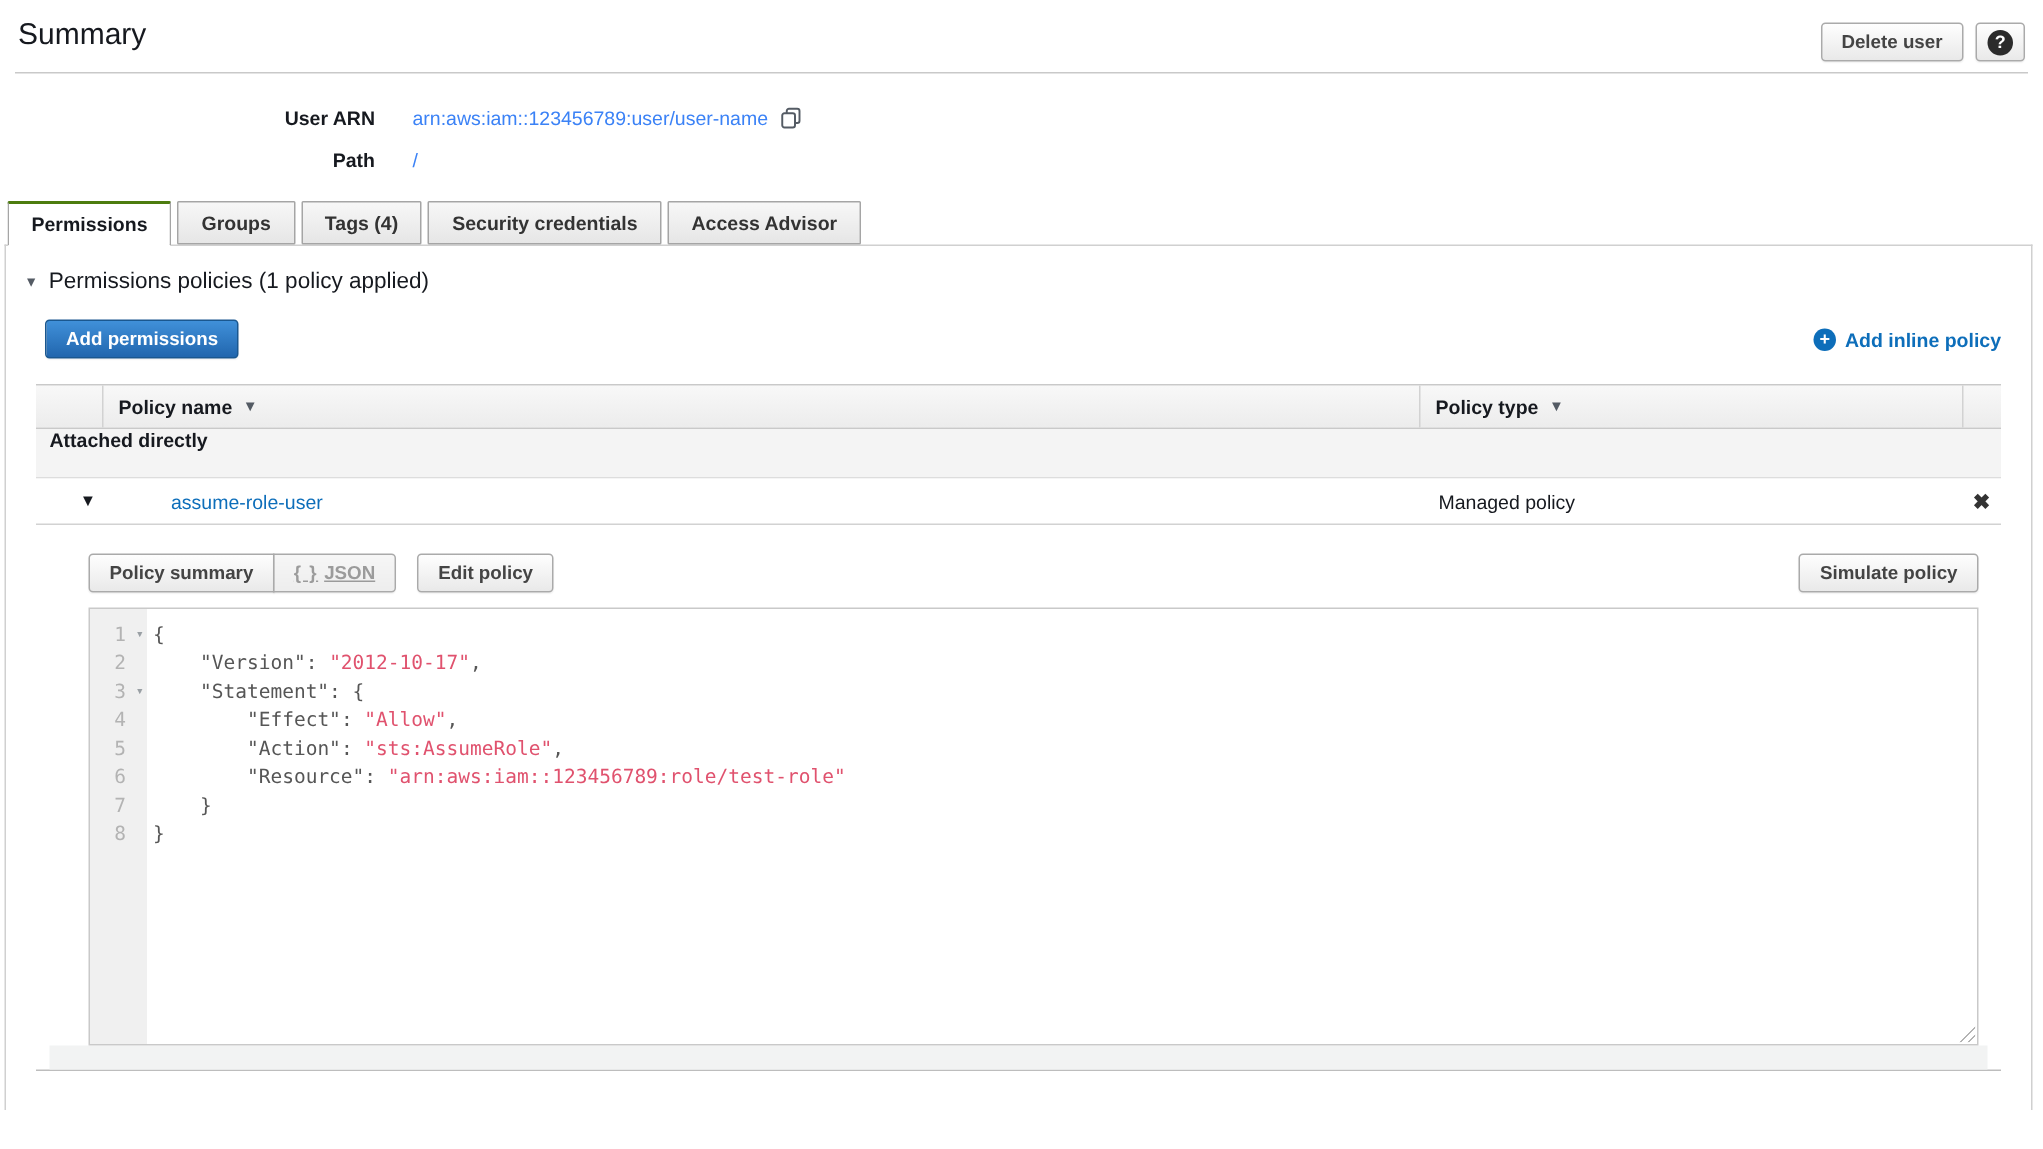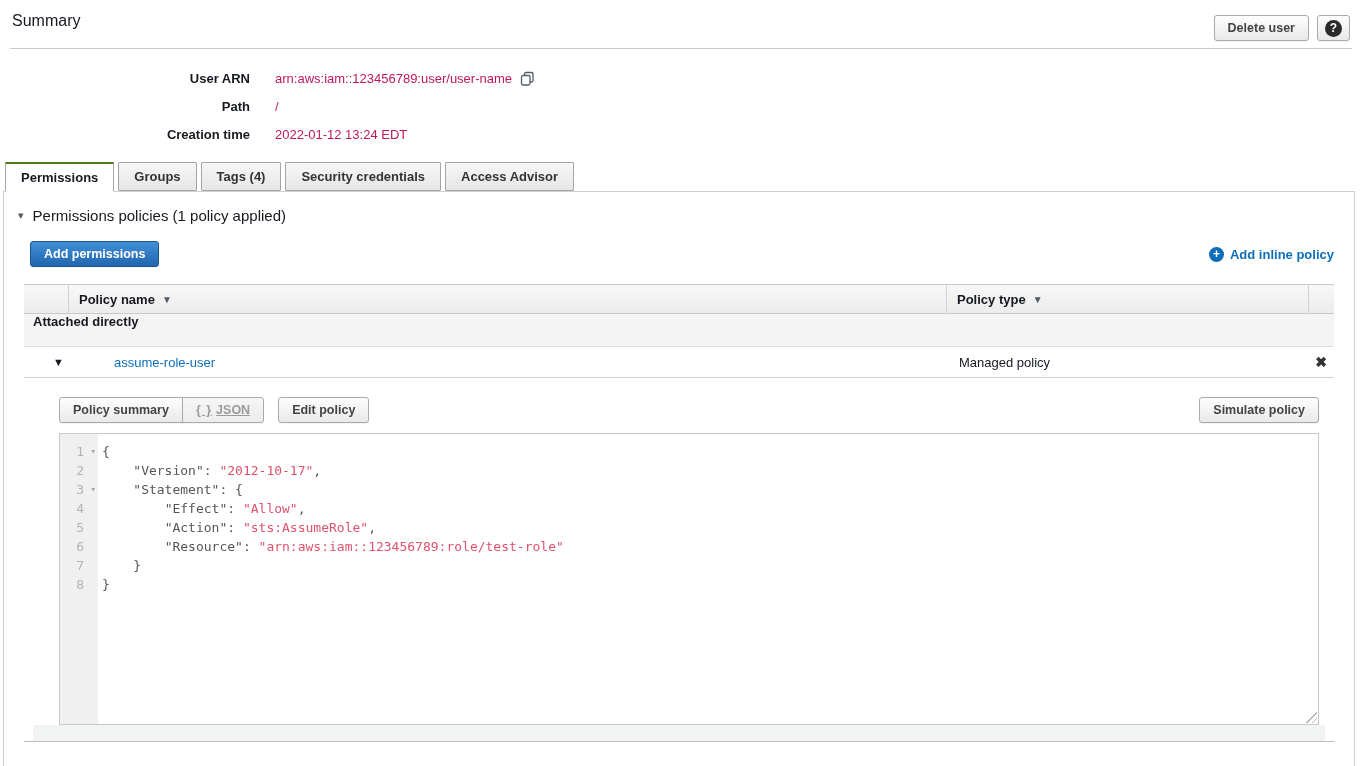--- a/index.html
+++ b/index.html
@@ -5,42 +5,42 @@
   * { box-sizing: border-box; }
   html, body { margin:0; padding:0; }
   body {
     width:1362px; height:766px; overflow:hidden;
     background:#fff; color:#16191f;
     font-family:"Liberation Sans", sans-serif; font-size:13px;
   }
 
   
   .top { display:flex; justify-content:space-between; align-items:flex-start; padding:10px 12px 0 12px; }
-  .page-title { font-size:16px; font-weight:500; margin:2px 0 0 0; color:#16191f; }
+  .page-title { font-size:20px; font-weight:500; margin:2px 0 0 0; color:#16191f; }
   .top-actions { display:flex; gap:8px; margin-top:5px; }
   .btn {
     background:linear-gradient(#fefefe,#e9e9e9);
     border:1px solid #aaa; border-radius:3px;
     color:#444; font-weight:bold; font-size:12.5px;
     padding:5px 13px; font-family:inherit; cursor:pointer;
     box-shadow:0 1px 1px rgba(0,0,0,.05);
   }
   .btn-help { padding:3px 7px; }
   .help-circle {
     width:17px; height:17px; border-radius:50%;
     background:#2b2b2b; color:#fff; font-size:12px; font-weight:bold;
     display:flex; align-items:center; justify-content:center; line-height:1;
   }
   .top-rule { border:none; border-top:1px solid #c9c9c9; margin:7px 10px 0 10px; }
 
   
   .fields { margin-top:15px; }
   .field-row { display:flex; align-items:center; height:28px; }
   .field-label { width:250px; text-align:right; font-weight:bold; color:#16191f; }
-  .field-value { margin-left:25px; display:flex; align-items:center; gap:8px; color:#be185d; }
+  .field-value { margin-left:25px; display:flex; align-items:center; gap:8px; color:#3b82f6; }
   .copy-icon { cursor:pointer; display:inline-flex; margin-top:1px; }
 
   
   .tabs { display:flex; gap:4px; margin:14px 0 0 5px; height:29px; position:relative; z-index:2; }
   .tab {
     display:flex; align-items:center; padding:0 15px;
     background:linear-gradient(#f7f7f7,#e6e6e6);
     border:1px solid #a5a5a5; border-radius:1px;
     font-weight:bold; color:#333; cursor:pointer;
   }
@@ -156,26 +156,20 @@
             <rect x="4.5" y="1.5" width="8.5" height="9.5" rx="1.5" fill="none" stroke="#545b64" stroke-width="1.3"></rect>
             <rect x="1.5" y="4.5" width="8.5" height="9.5" rx="1.5" fill="#ffffff" stroke="#545b64" stroke-width="1.3"></rect>
           </svg>
         </span>
       </span>
     </div>
     <div class="field-row">
       <span class="field-label">Path</span>
       <span class="field-value">
         <span>/</span>
-      </span>
-    </div>
-    <div class="field-row">
-      <span class="field-label">Creation time</span>
-      <span class="field-value">
-        <span>2022-01-12 13:24 EDT</span>
       </span>
     </div>
   </div>
 
 <div class="tabs">
     <div class="tab active">Permissions</div>
     <div class="tab">Groups</div>
     <div class="tab">Tags (4)</div>
     <div class="tab">Security credentials</div>
     <div class="tab">Access Advisor</div>

